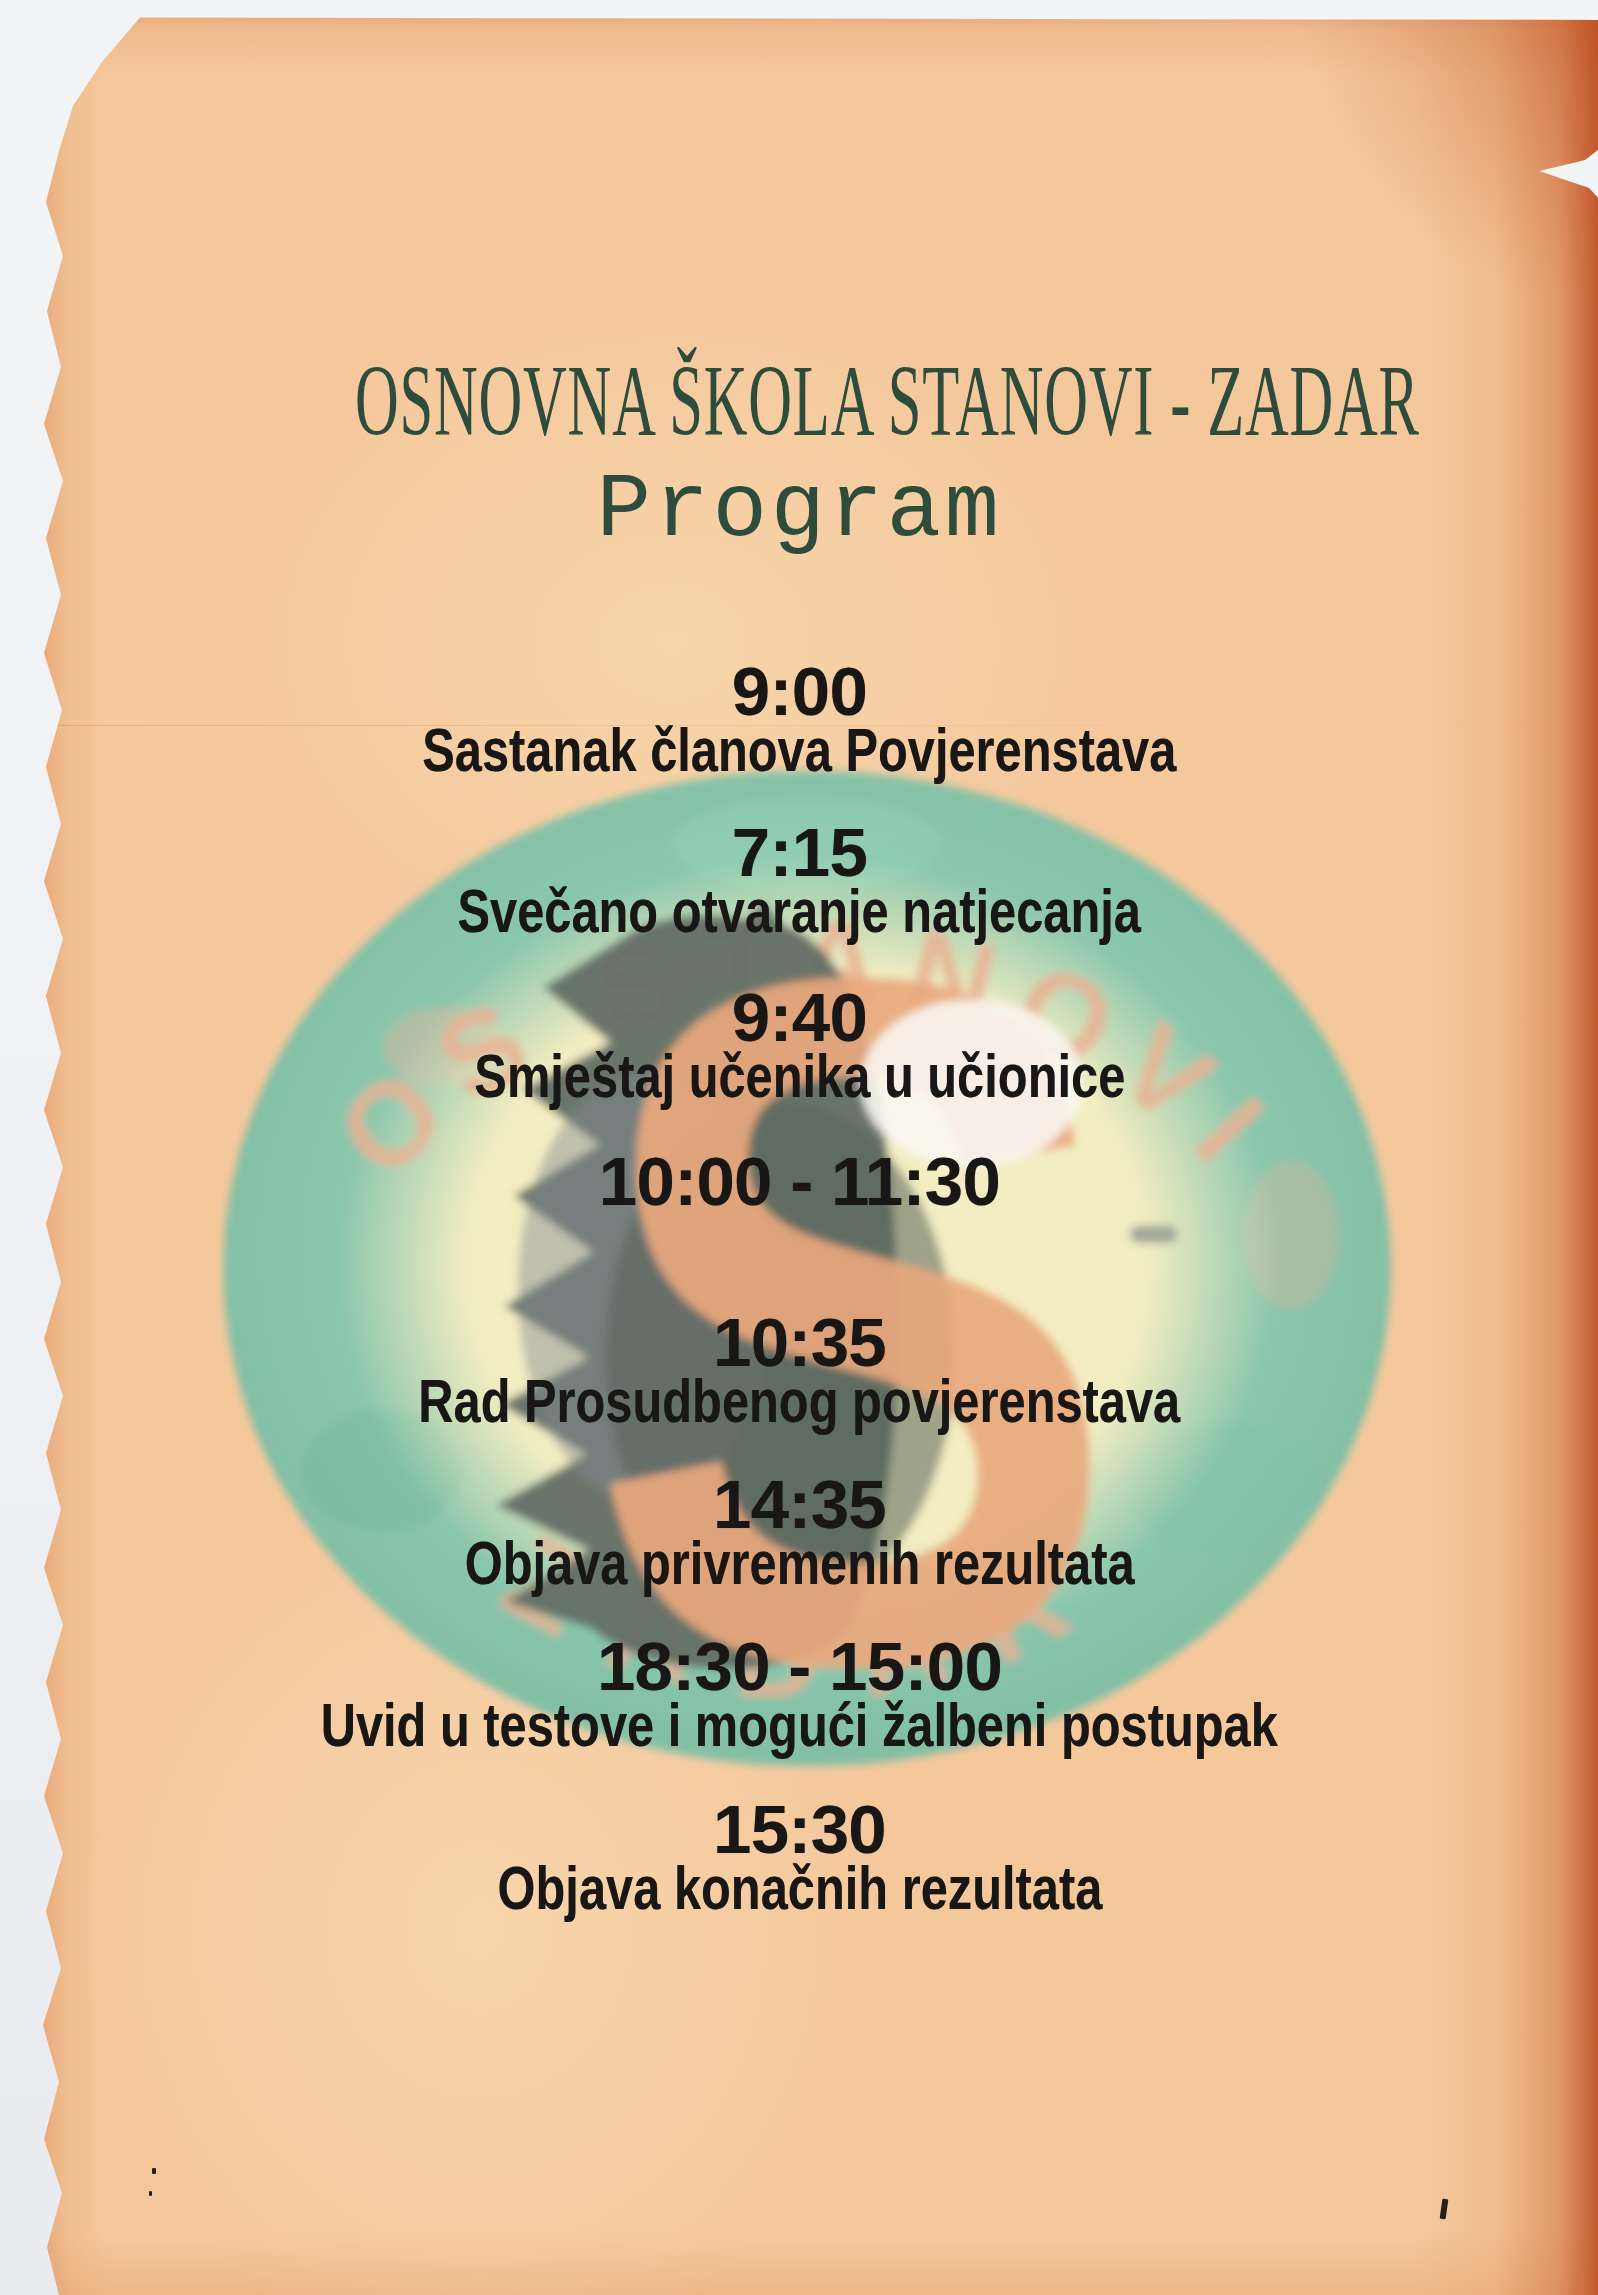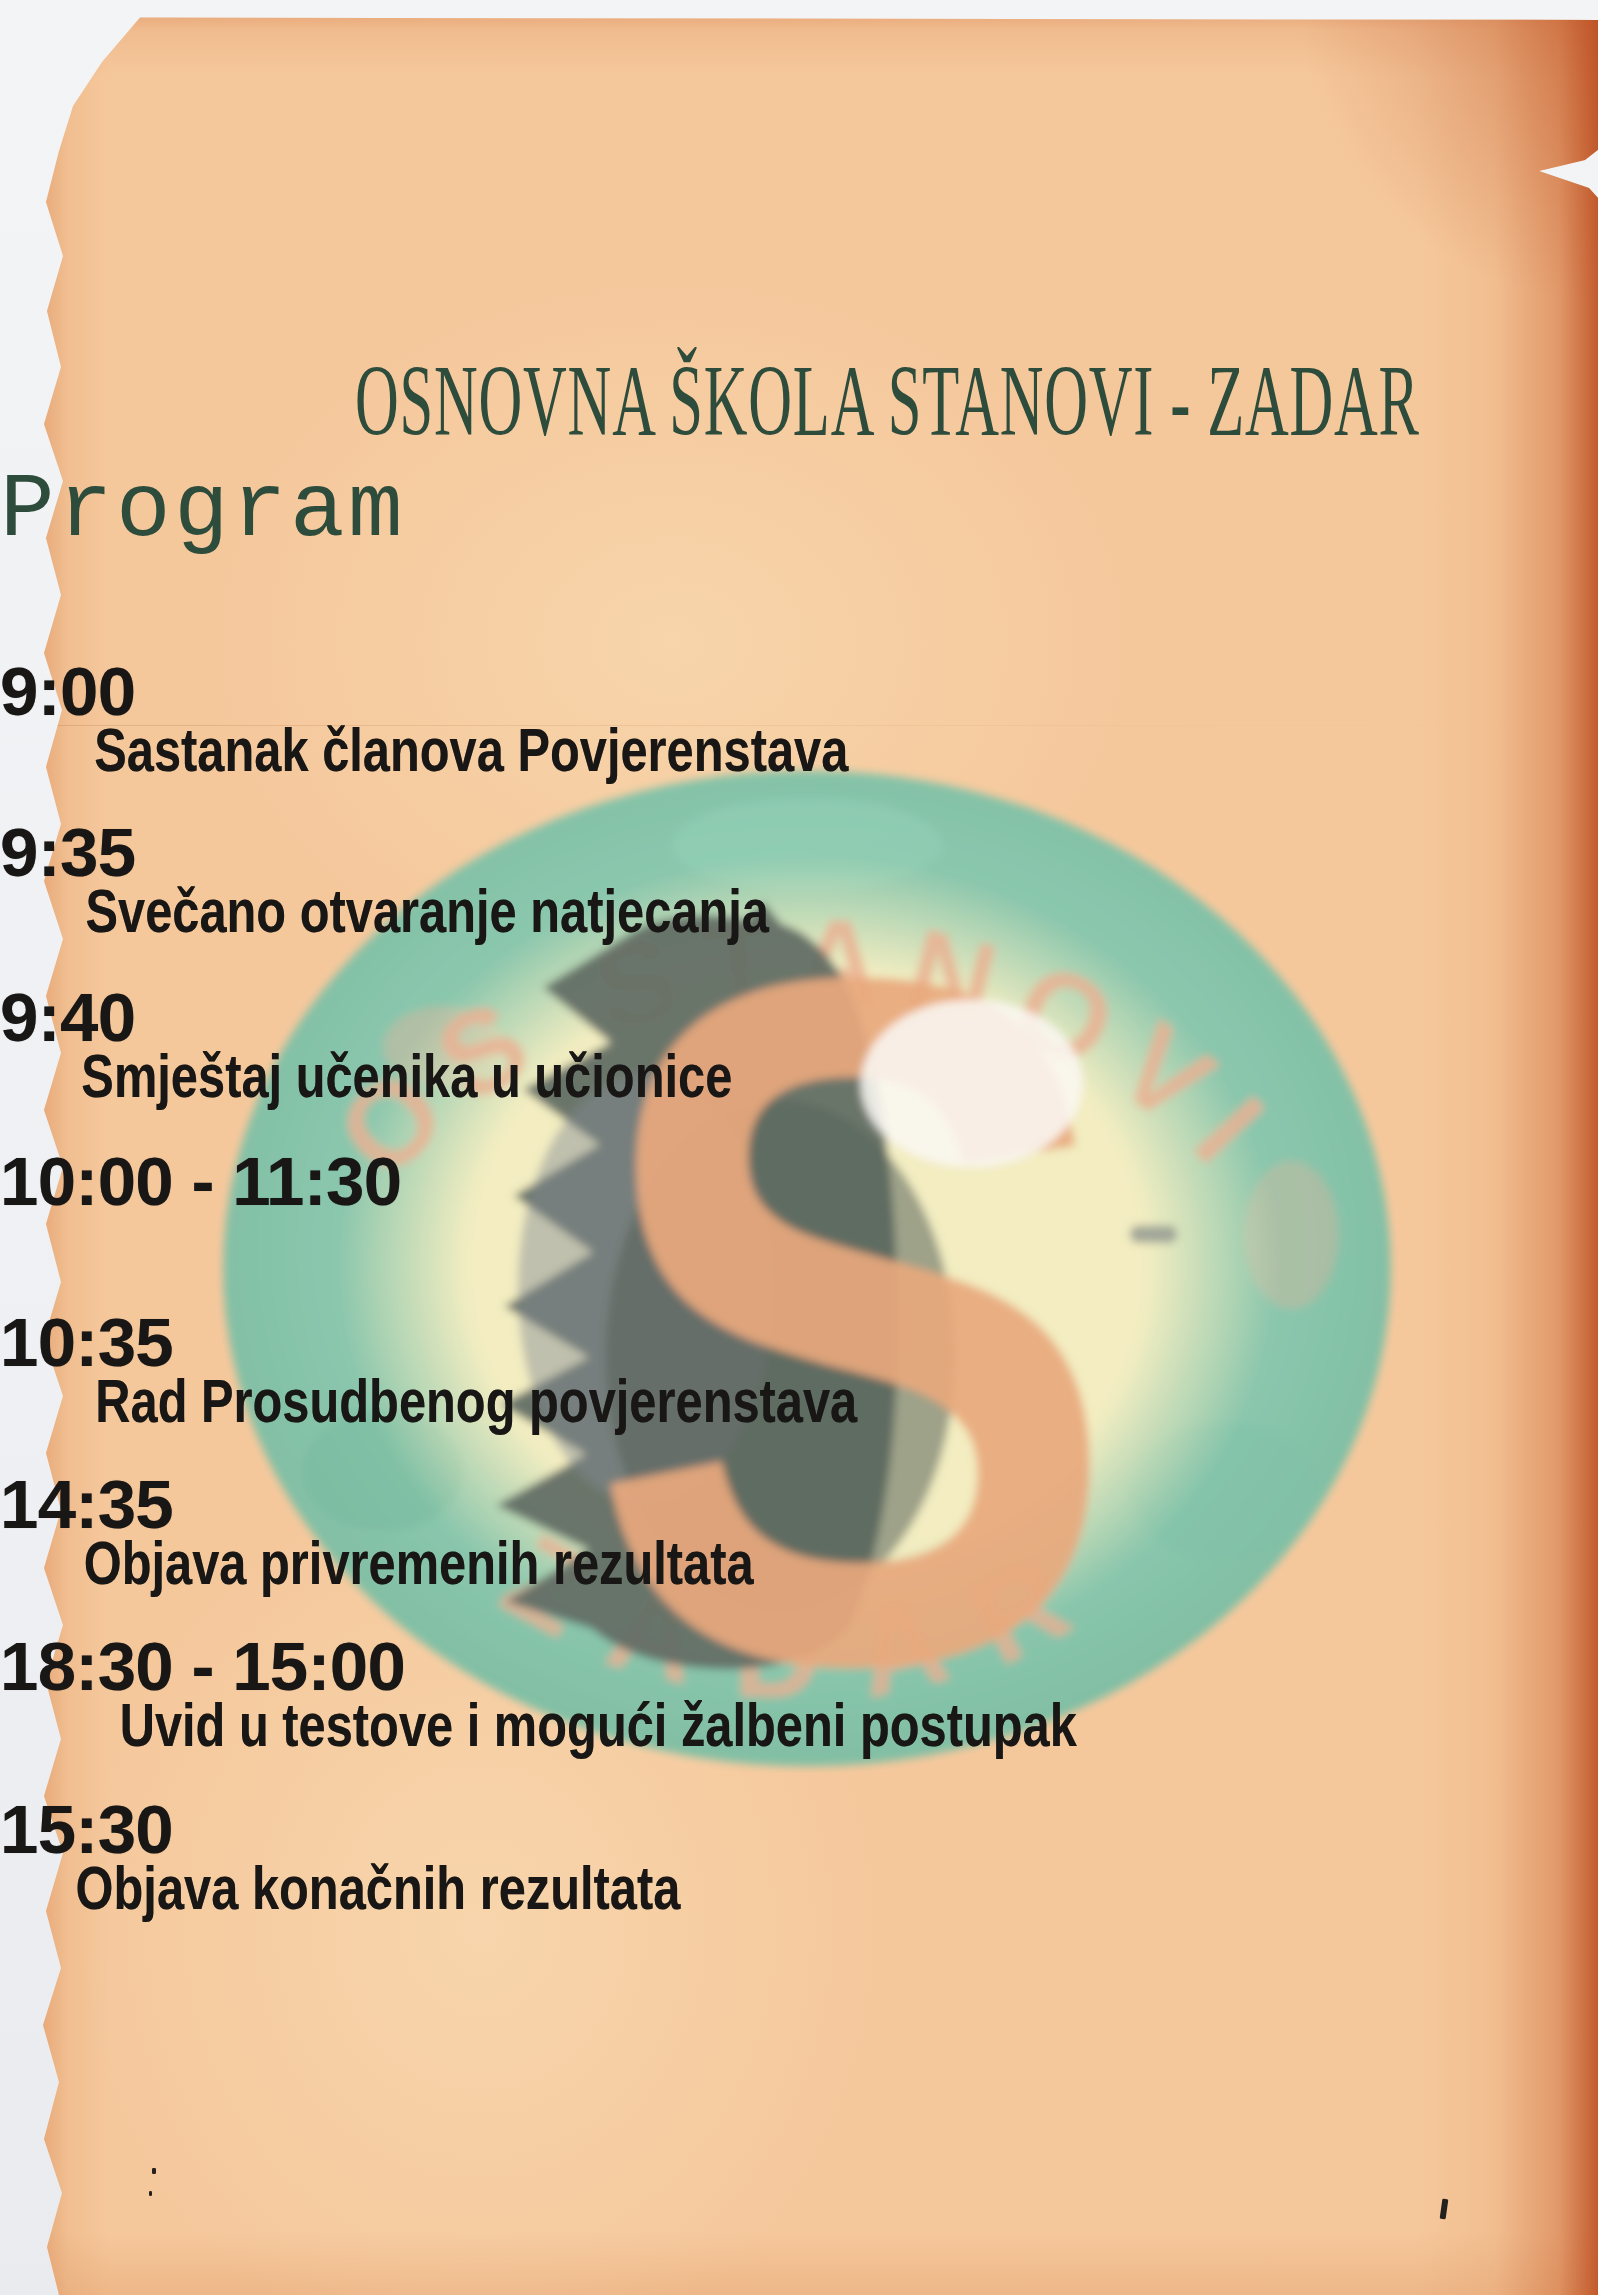--- a/index.html
+++ b/index.html
@@ -46,21 +46,21 @@
   .speck.s3{left:149px;top:2191px;width:3.4px;height:4.7px;}
 
   
   .logo{
     position:absolute;left:215px;top:764px;width:1184px;height:1009px;
     opacity:.95;
   }
   .logo svg{display:block;width:100%;height:100%;}
 
   
-  .content{position:absolute;left:0;top:0;width:1599px;height:2295px;}
+  .content{position:absolute;left:0;top:0;width:1599px;height:2295px;text-align:center;}
   .title{
     position:absolute;left:0;right:0;top:283px;
     font-family:"Liberation Serif",serif;
     font-size:101px;line-height:101px;font-weight:400;
     color:#2e4c3c;white-space:nowrap;
   }
   .title .fit{display:inline-block;transform:scaleX(.60);transform-origin:50% 50%;letter-spacing:1.3px;}
   .subtitle{
     position:absolute;left:0;right:0;top:464px;
     font-family:Liberation Mono, monospace;
@@ -157,21 +157,21 @@
     <h1 class="title"><span class="fit">OSNOVNA ŠKOLA STANOVI - ZADAR</span></h1>
 
     <div class="subtitle">Program</div>
 
     <div class="entry" style="top:662px">
       <div class="time">9:00</div>
       <div class="desc"><span class="fit">Sastanak članova Povjerenstava</span></div>
     </div>
 
     <div class="entry" style="top:823px">
-      <div class="time">9:35</div>
+      <div class="time">7:15</div>
       <div class="desc"><span class="fit">Svečano otvaranje natjecanja</span></div>
     </div>
 
     <div class="entry" style="top:988px">
       <div class="time">9:40</div>
       <div class="desc"><span class="fit">Smještaj učenika u učionice</span></div>
     </div>
 
     <div class="entry" style="top:1152px">
       <div class="time">10:00 - 11:30</div>

